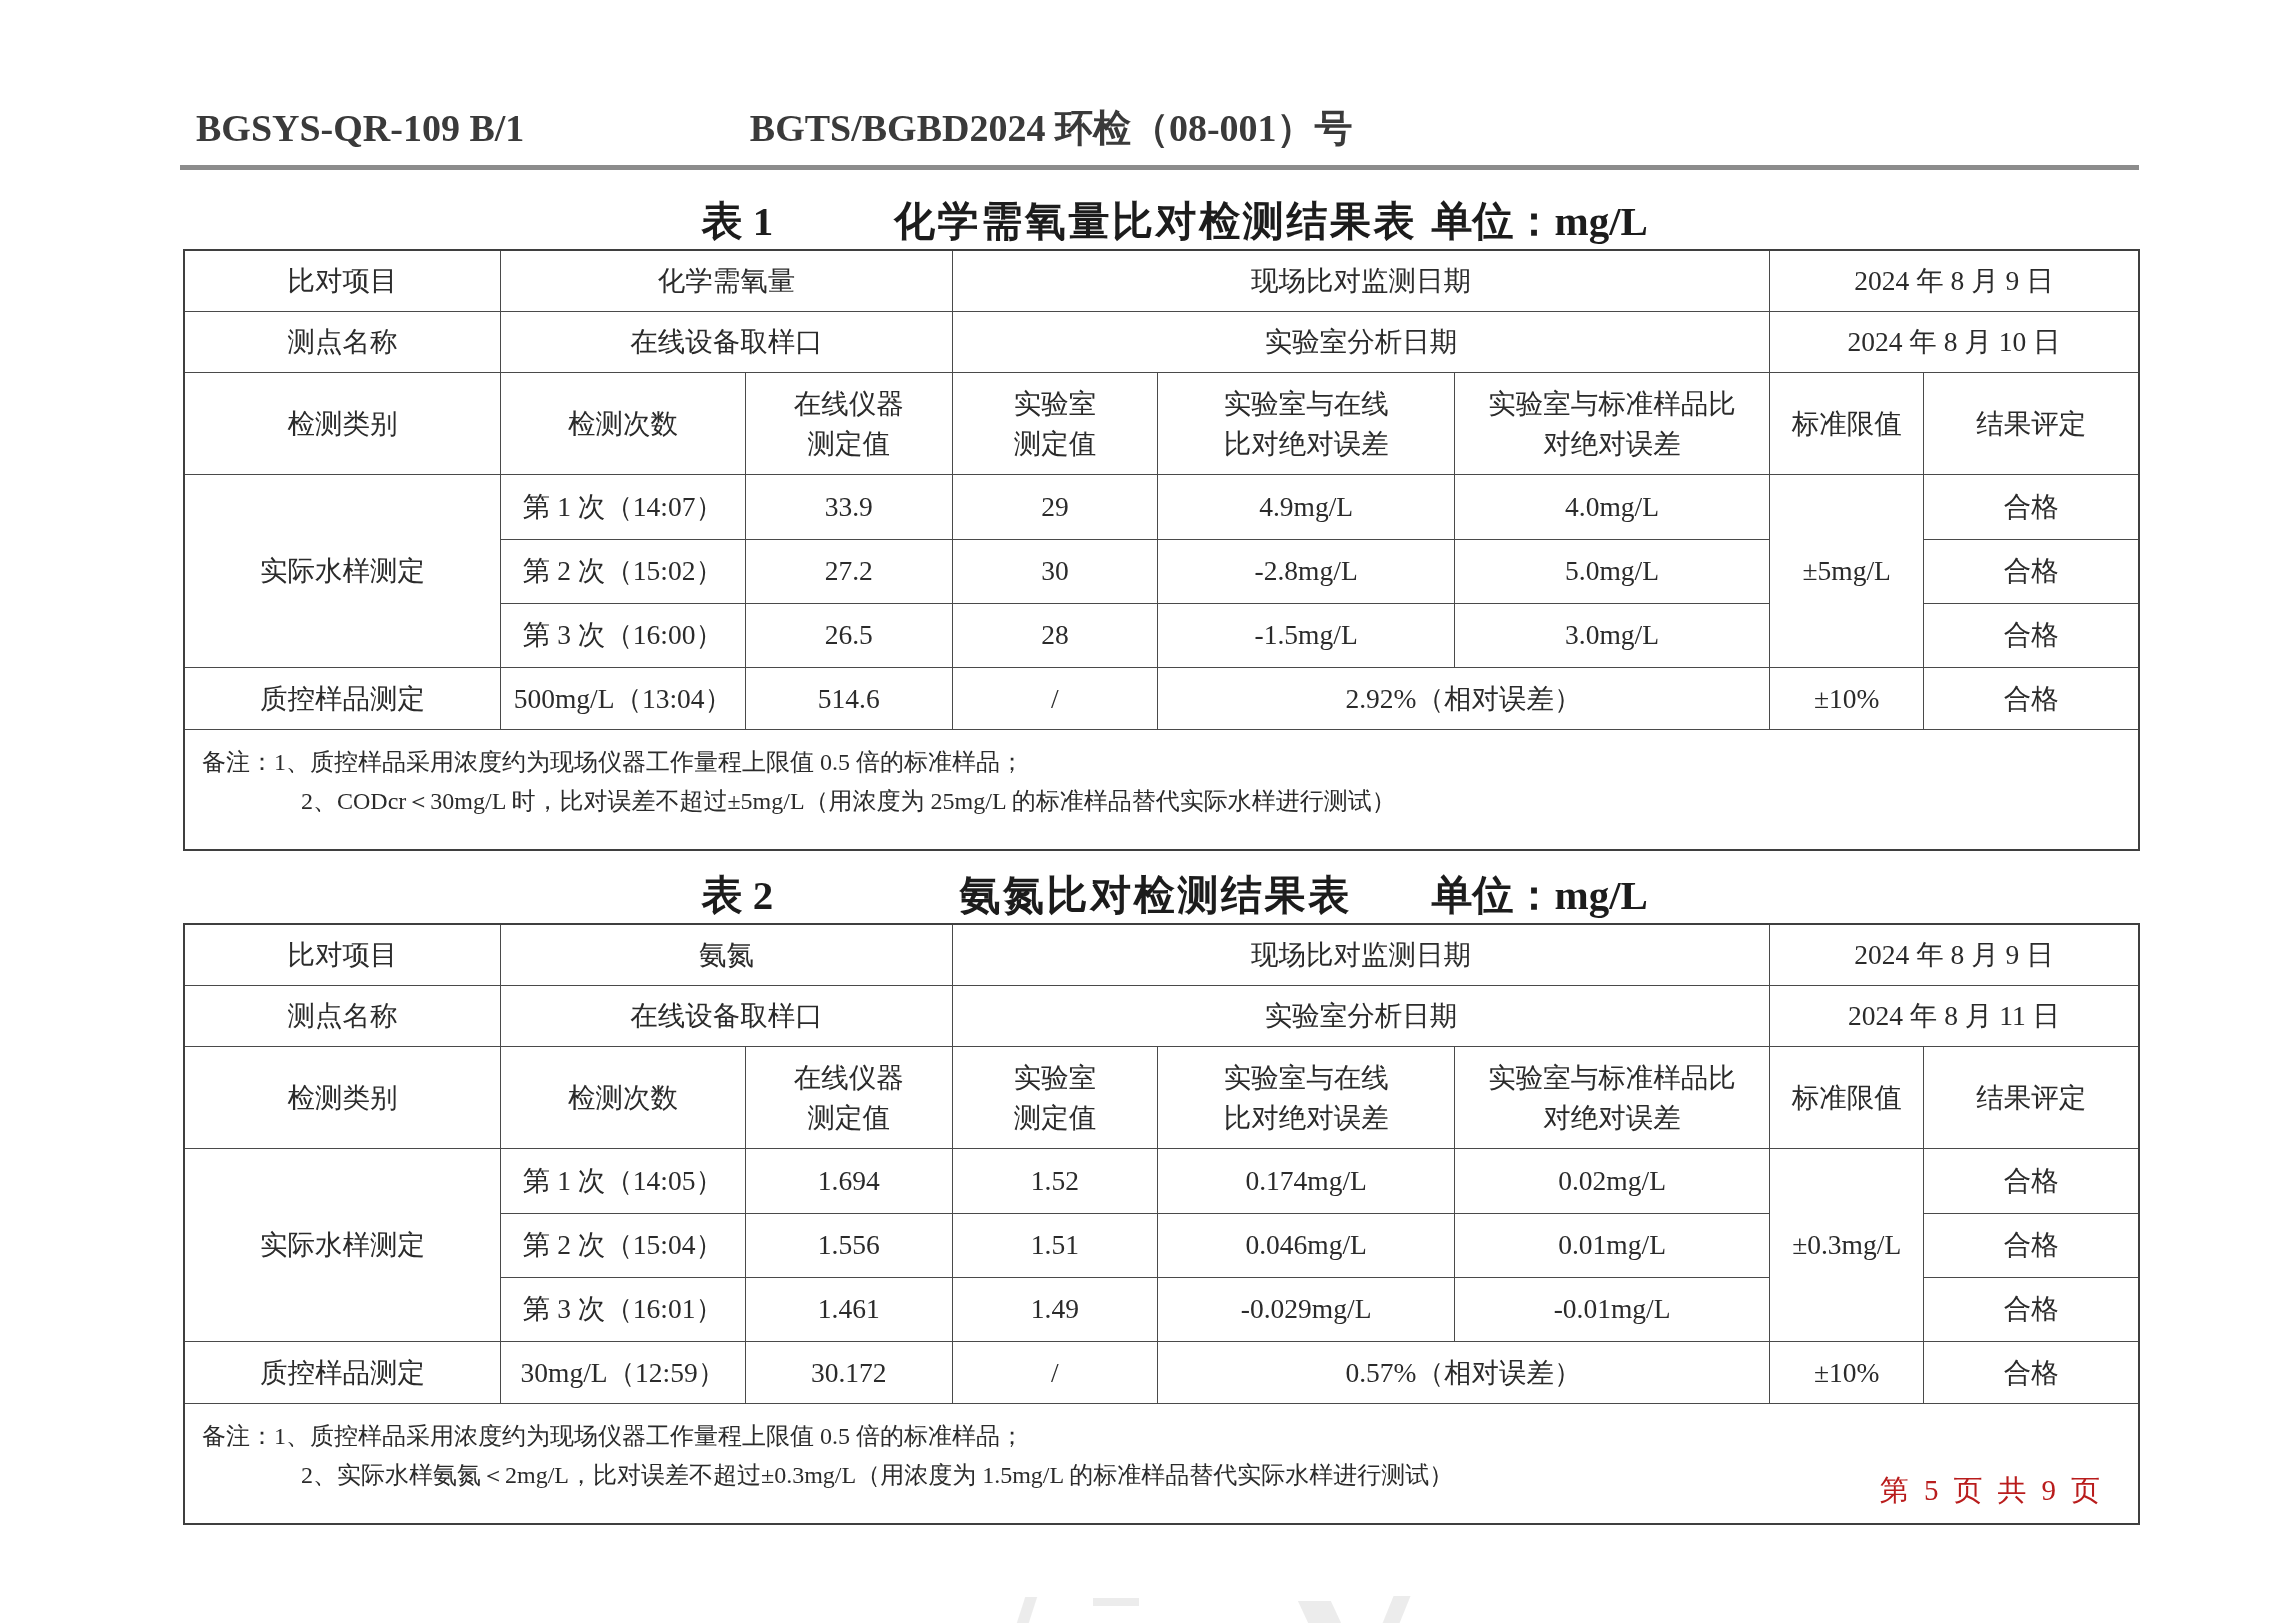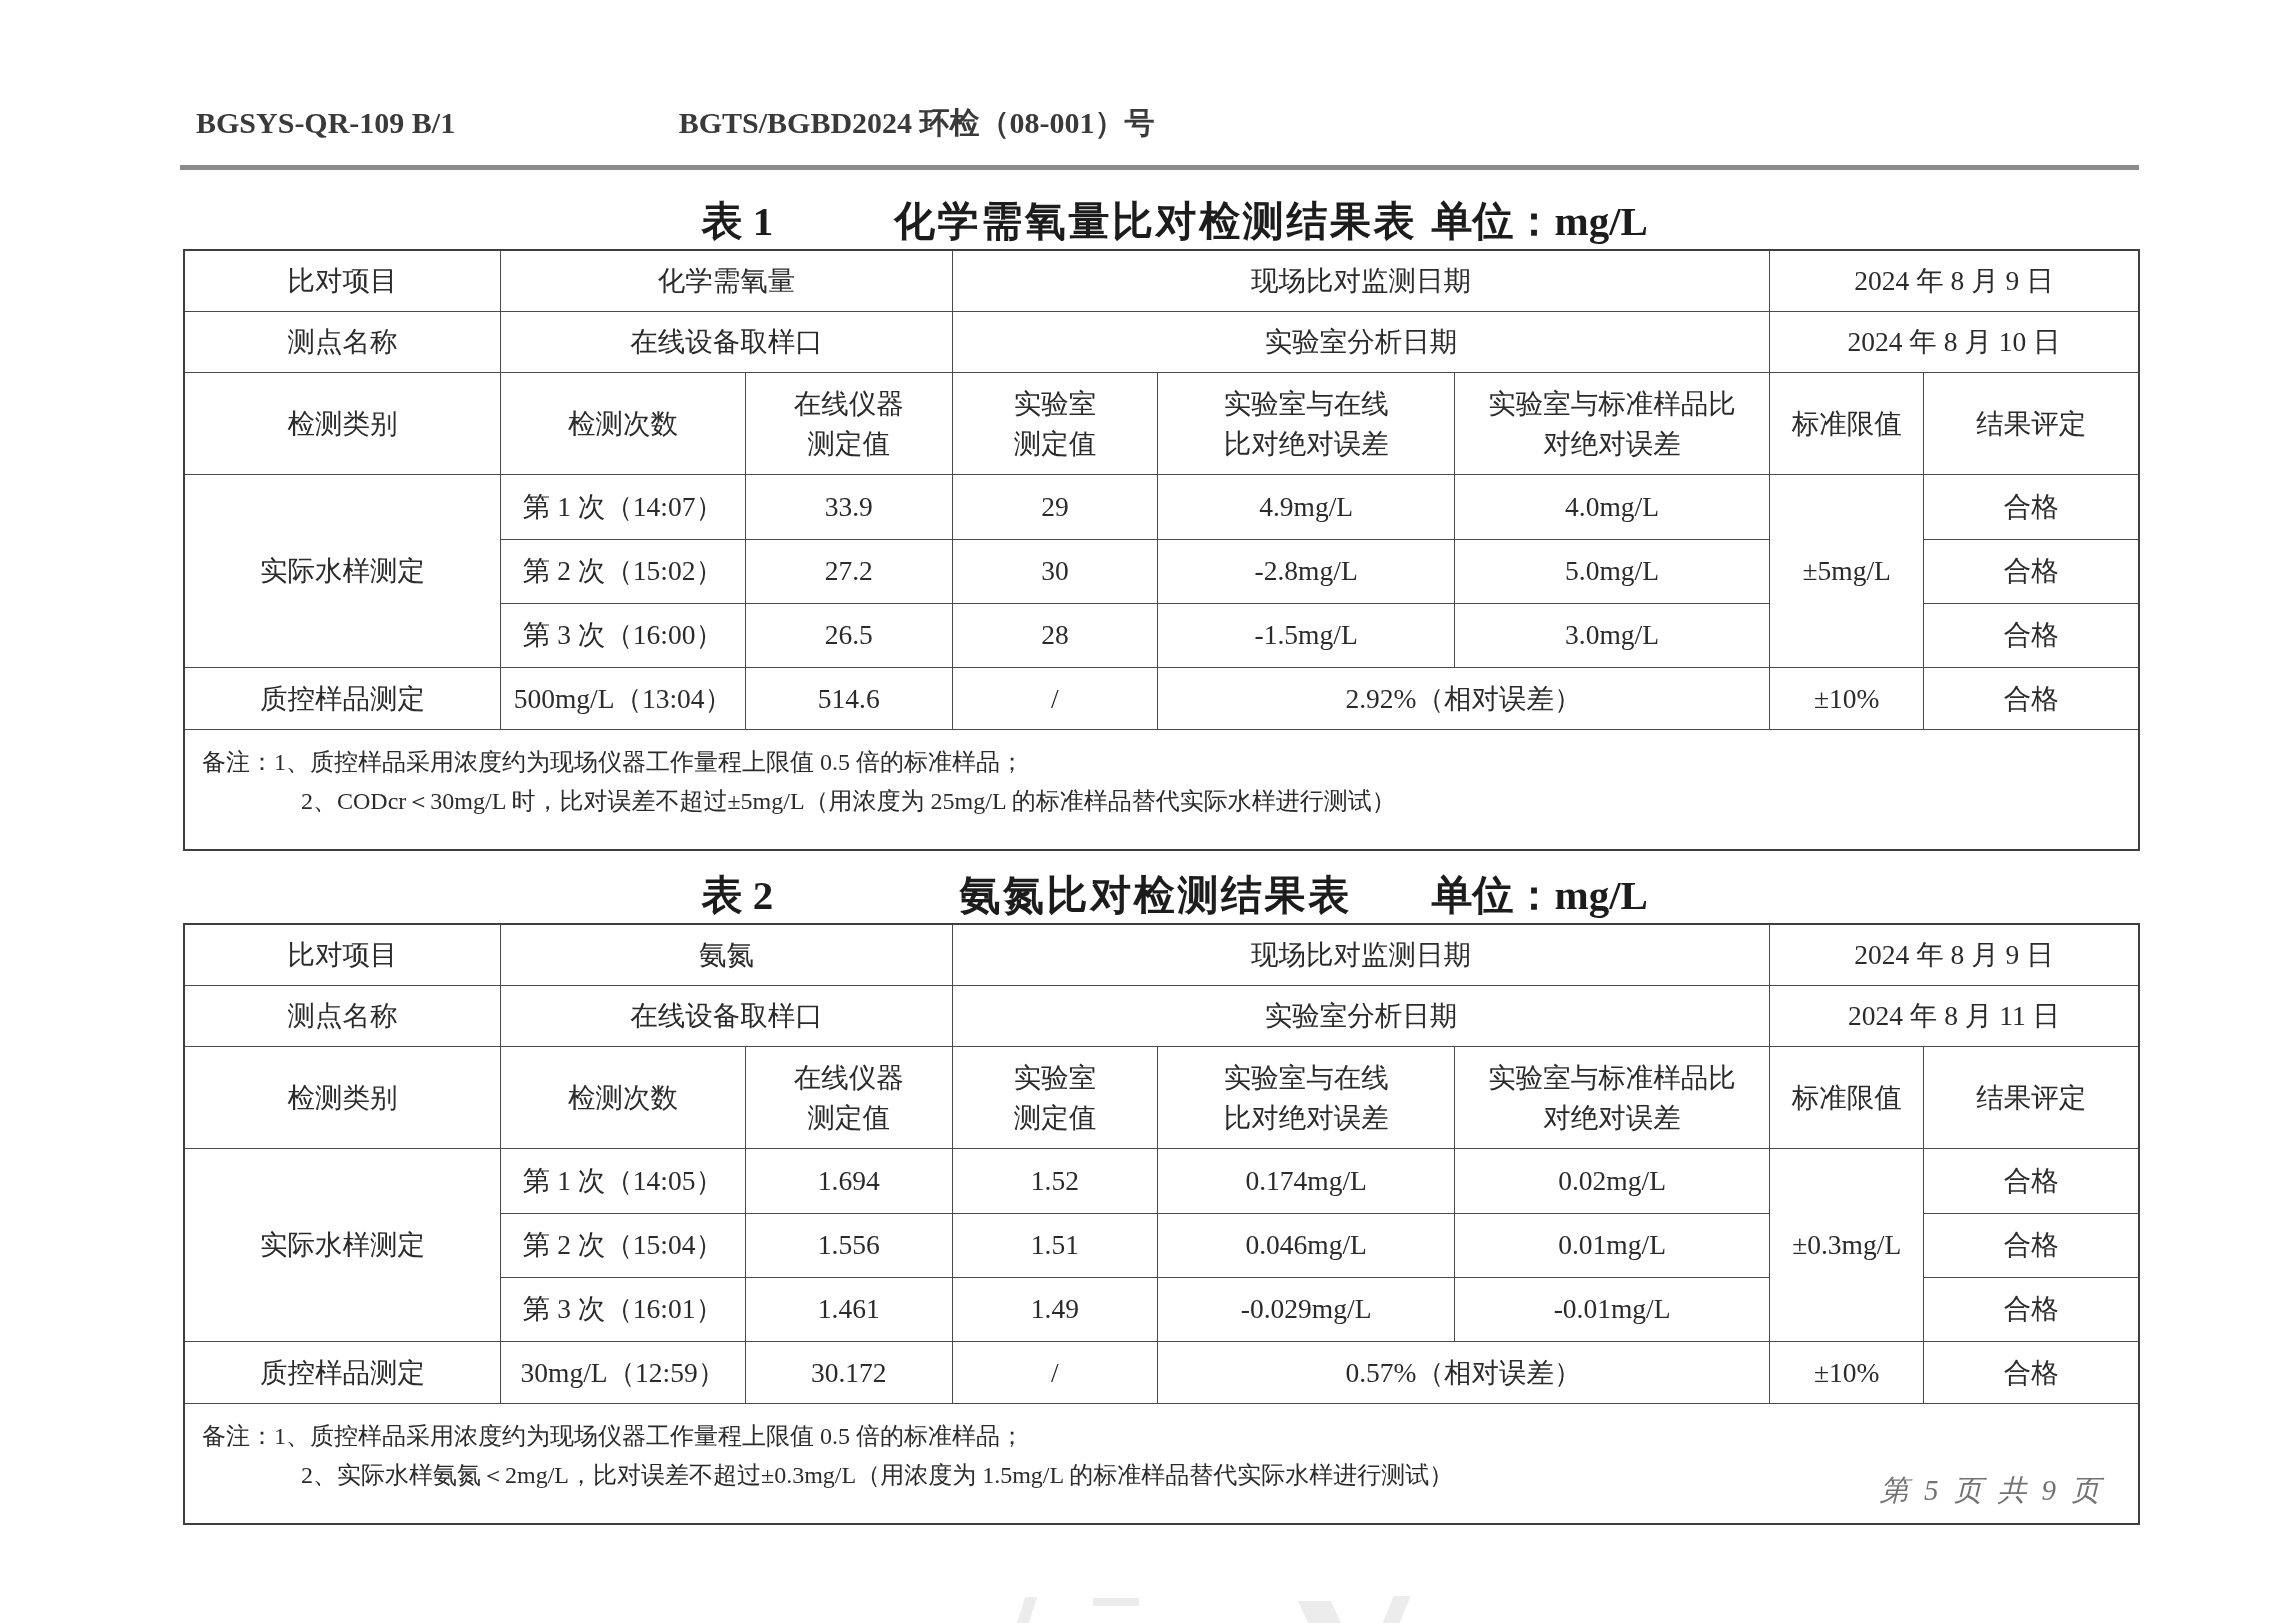--- a/index.html
+++ b/index.html
@@ -11,21 +11,21 @@
     font-family: "Liberation Serif", "DejaVu Serif", serif;
     color: #262626;
     overflow: hidden;
   }
   
   .doc-header {
     position: absolute;
     top: 103px;
     left: 196px;
     width: 1944px;
-    font-size: 30px;
+    font-size: 38px;
     font-weight: bold;
     color: #3a3a3a;
     white-space: nowrap;
   }
   .doc-code { display: inline-block; }
   .report-no { display: inline-block; margin-left: 216px; }
   .header-rule {
     position: absolute;
     top: 165px;
     left: 180px;
@@ -80,24 +80,23 @@
     line-height: 1.6;
     font-size: 24px;
   }
   .remark-line2 { padding-left: 99px; }
   
   .page-footer {
     position: absolute;
     top: 1471px;
     right: 191px;
     font-size: 29px;
-    color: #737373;
+    color: #b91c1c;
     letter-spacing: 3.9px;
     white-space: nowrap;
-    font-style: italic;
   }
   
   .scan-artifacts {
     position: absolute;
     bottom: 0;
     left: 995px;
     width: 589px;
     height: 30px;
     opacity: 0.18;
   }

